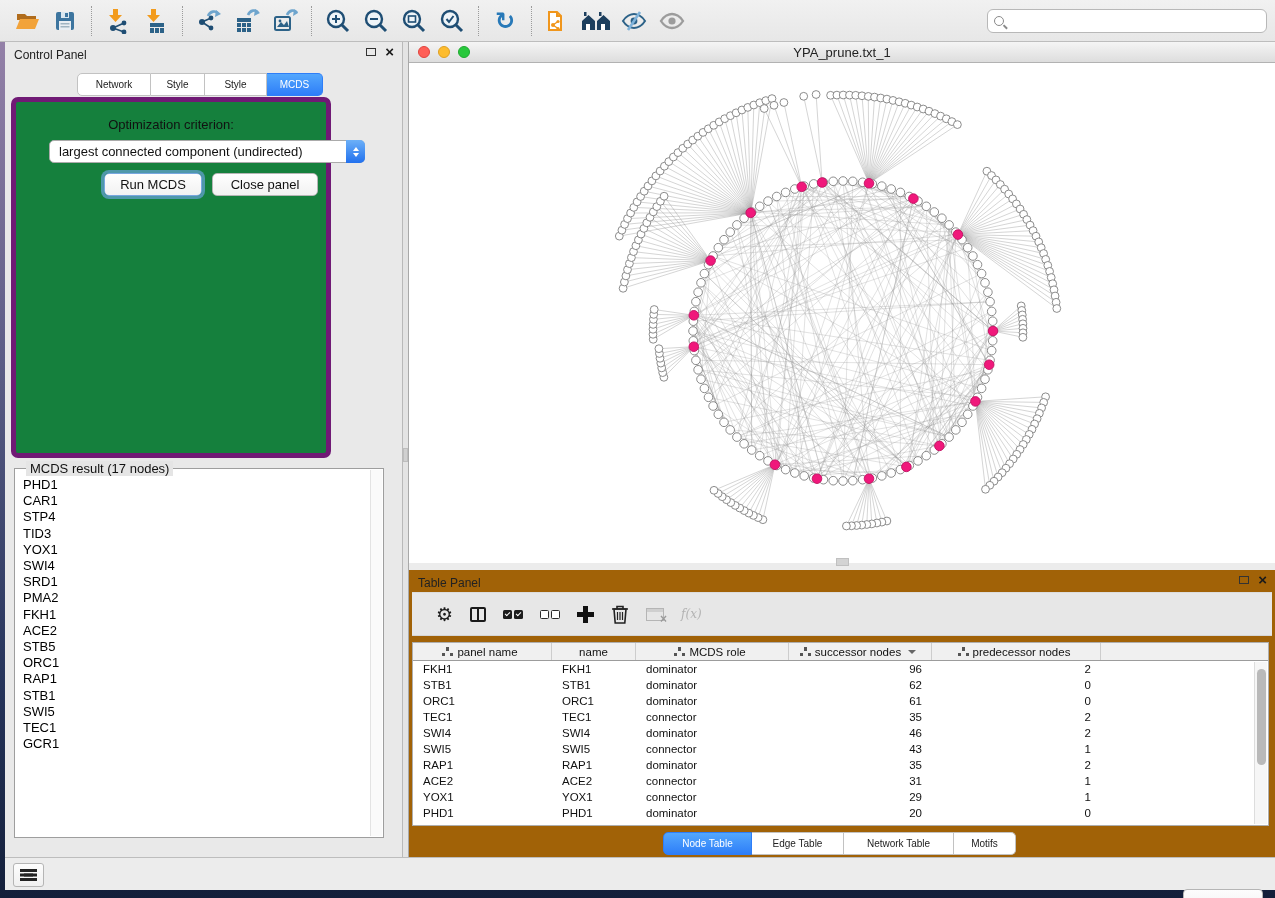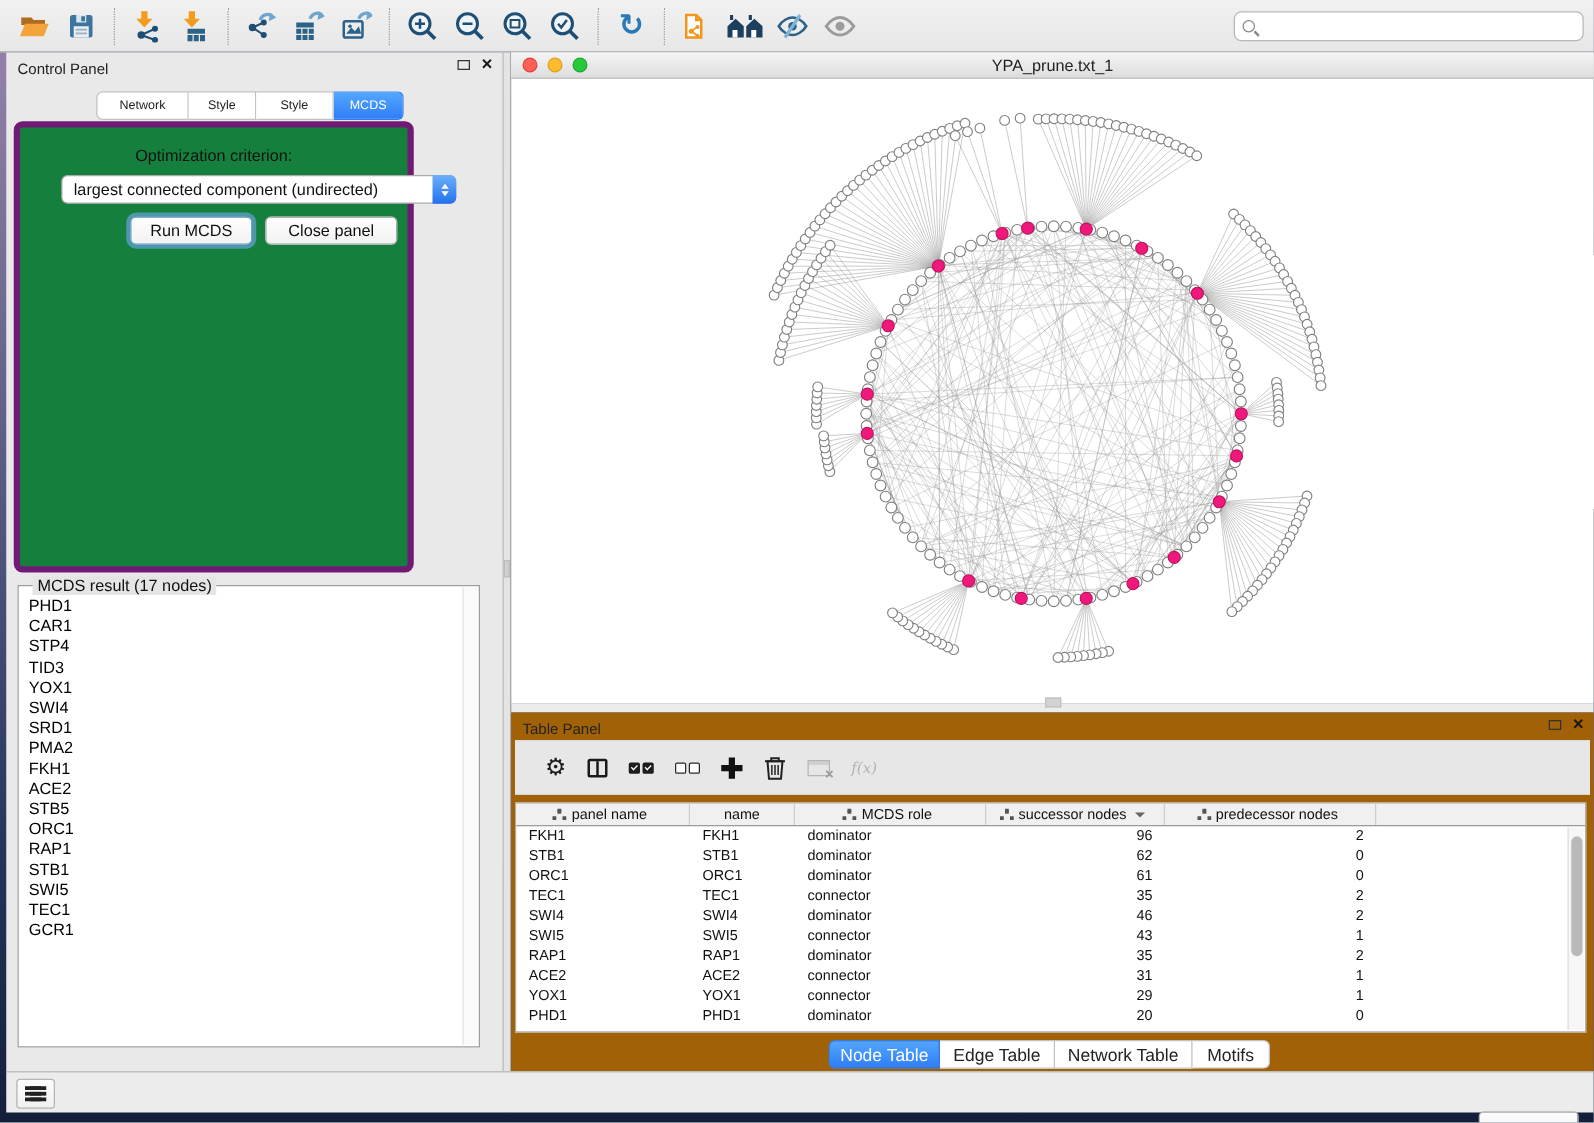--- a/index.html
+++ b/index.html
@@ -143,21 +143,21 @@
   .attr-ico { width:3px; height:3px; background:#555; box-shadow:-4px 5px 0 #555, 4px 5px 0 #555, 0 -1px 0 #555; margin-top:-4px; margin-right:3px; }
   .sort-caret { width:0; height:0; border-left:4px solid transparent; border-right:4px solid transparent; border-top:4px solid #666; margin-left:2px; }
   .trow { display:flex; height:16px; align-items:center; font-size:11.5px; }
   .td { padding-left:10px; overflow:hidden; white-space:nowrap; }
   .td.num { text-align:right; padding-left:0; padding-right:10px; }
   .c0{width:139px;} .c1{width:84px;} .c2{width:153px;} .c3{width:143px;} .c4{width:169px;}
   .tscroll { position:absolute; right:1px; top:19px; bottom:1px; width:13px; background:#f6f6f6; border-left:1px solid #ddd; }
   .tthumb { position:absolute; left:1.5px; right:1.5px; top:7px; height:96px; background:#b9b9b9; border-radius:5px; }
 
   .tp-tabs { left:254px; top:262px; }
-  .tp-tabs .sg { font-size:14px; }
+  .tp-tabs .sg { font-size:10px; }
   .tp-tabs .sg:nth-child(1){width:89px;} .tp-tabs .sg:nth-child(2){width:92px;}
   .tp-tabs .sg:nth-child(3){width:110px;} .tp-tabs .sg:nth-child(4){width:62px;}
 
   
   .statusbar {
     position:absolute; left:5px; top:857px; width:1270px; height:33px;
     background:#ececec; border-top:1px solid #bdbdbd;
   }
   .list-btn {
     position:absolute; left:8px; top:5px; width:31px; height:24px;

